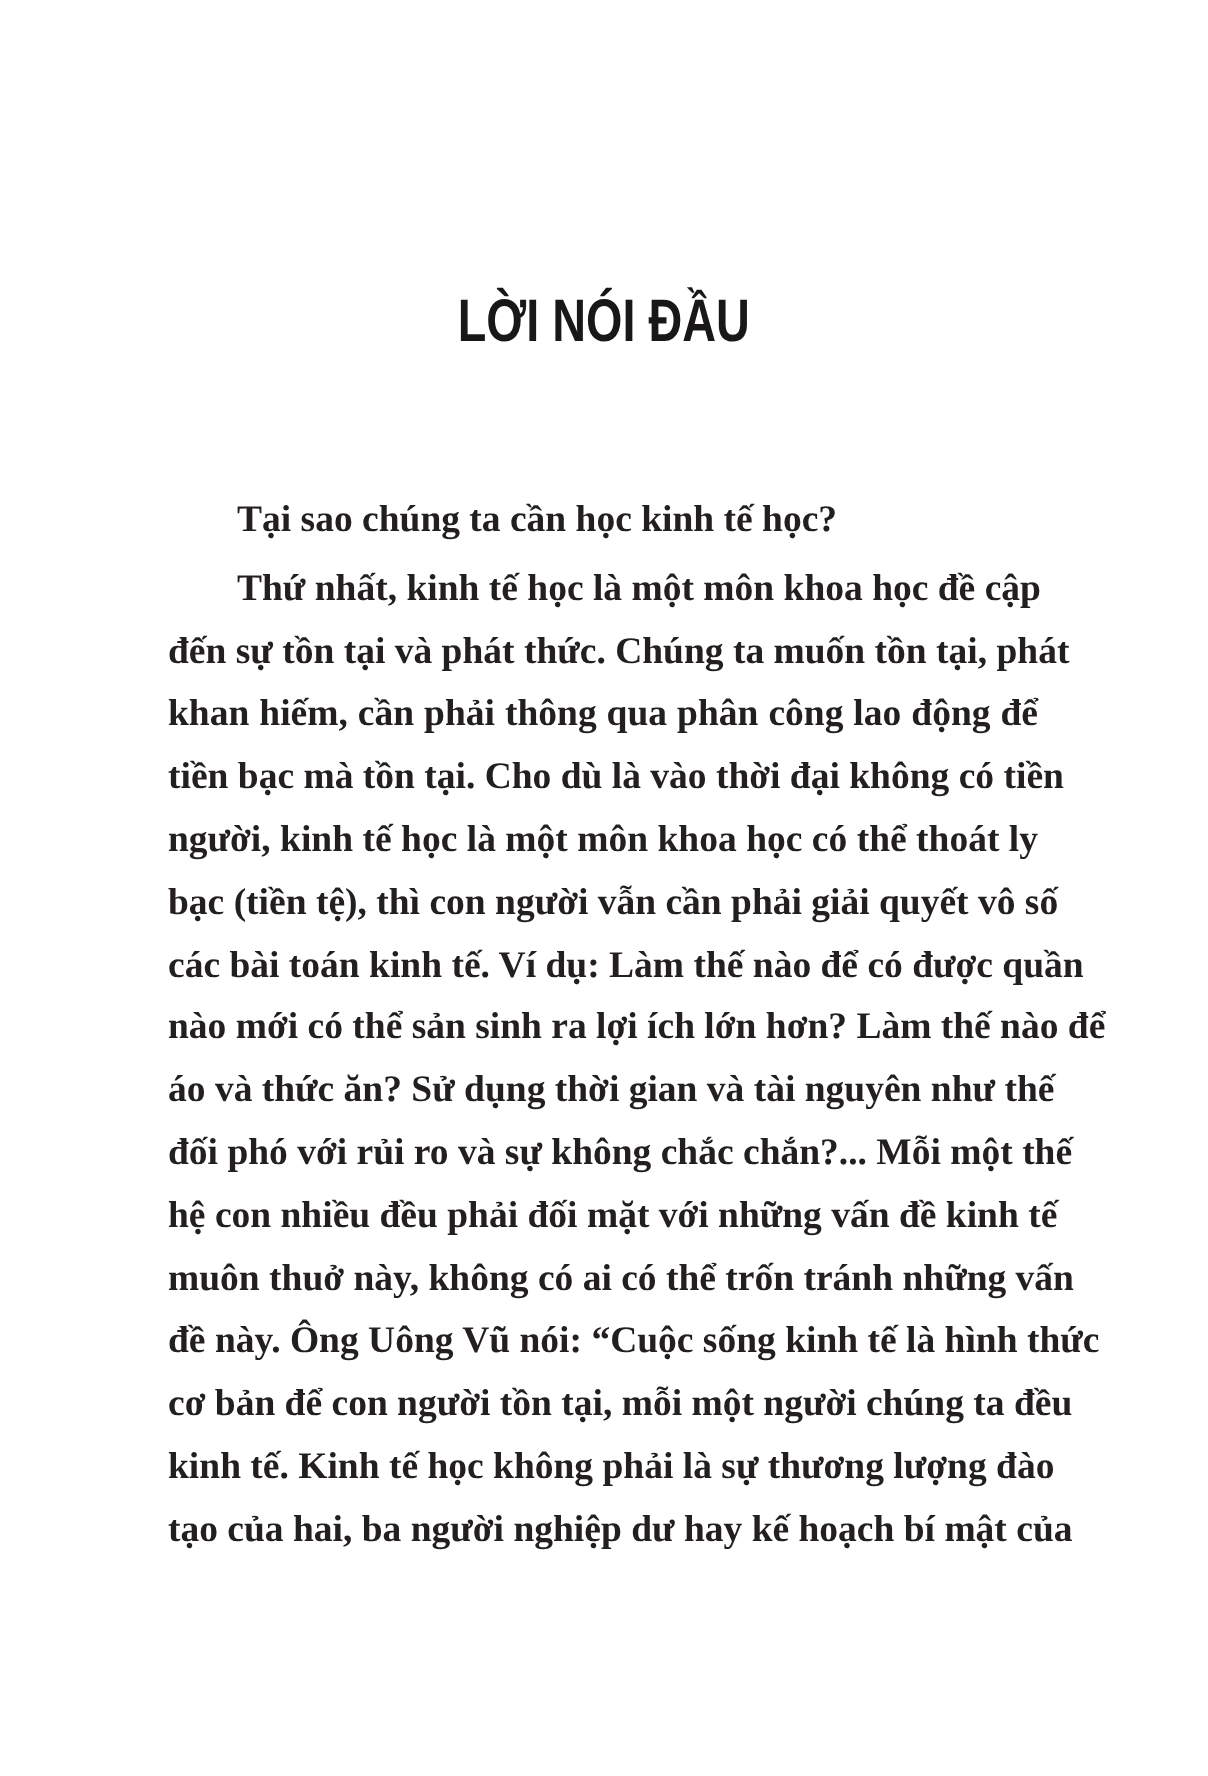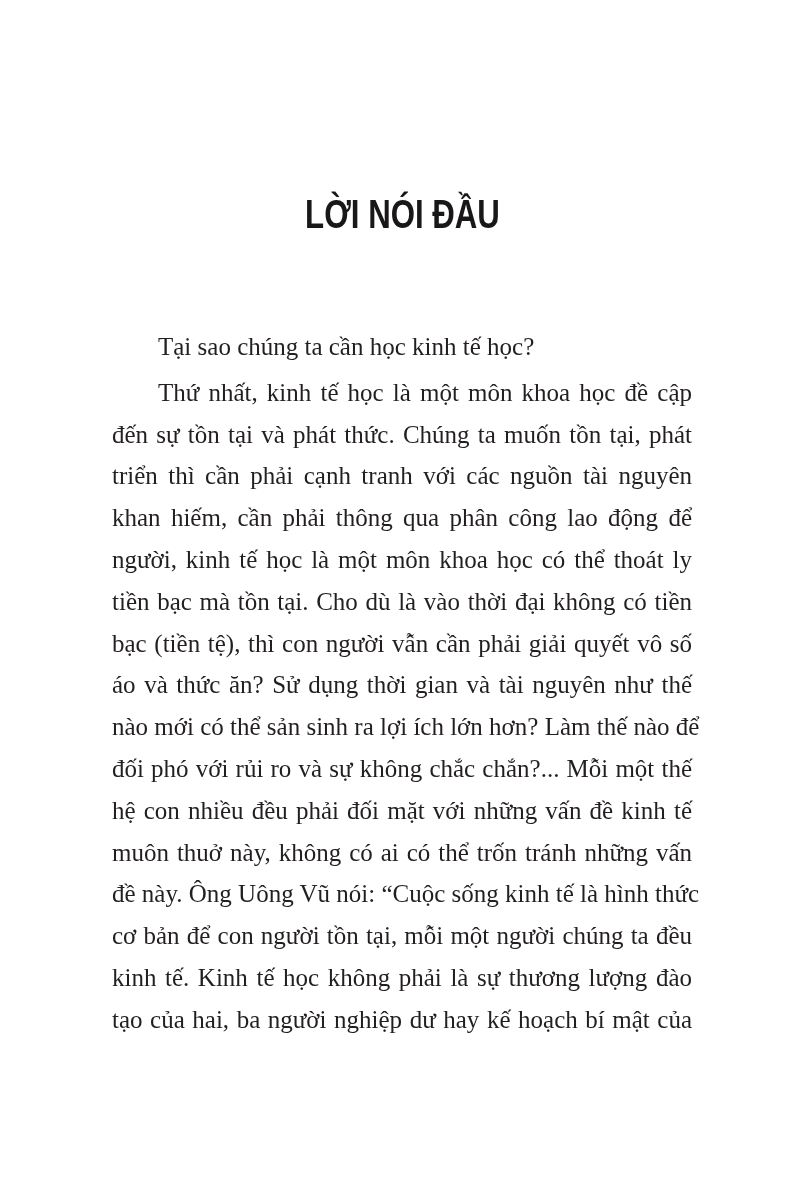--- a/index.html
+++ b/index.html
@@ -44,20 +44,21 @@
       font-family: "Liberation Serif", "DejaVu Serif", serif;
       font-size: 25px;
       line-height: 41.8px;
       color: #231f20;
     }
     .line {
       display: block;
       text-align: justify;
       text-align-last: justify;
       white-space: nowrap;
+      font-weight: bold;
     }
     .line.indent {
       padding-left: 46px;
     }
     .line.short {
       text-align-last: left;
     }
   </style>
 </head>
 <body>
@@ -65,27 +66,27 @@
 <div class="page">
   <h1 class="title" style="margin:0;">LỜI NÓI ĐẦU</h1>
 
   <div class="body-text">
     <div style="margin-bottom:4px;">
       <span class="line indent short">Tại sao chúng ta cần học kinh tế học?</span>
     </div>
     <div>
       <span class="line indent">Thứ nhất, kinh tế học là một môn khoa học đề cập</span>
       <span class="line">đến sự tồn tại và phát thức. Chúng ta muốn tồn tại, phát</span>
-      <span class="line">triển thì cần phải cạnh tranh với các nguồn tài nguyên</span>
       <span class="line">khan hiếm, cần phải thông qua phân công lao động để</span>
+      <span class="line">tiền bạc mà tồn tại. Cho dù là vào thời đại không có tiền</span>
       <span class="line">người, kinh tế học là một môn khoa học có thể thoát ly</span>
-      <span class="line">tiền bạc mà tồn tại. Cho dù là vào thời đại không có tiền</span>
       <span class="line">bạc (tiền tệ), thì con người vẫn cần phải giải quyết vô số</span>
+      <span class="line">các bài toán kinh tế. Ví dụ: Làm thế nào để có được quần</span>
+      <span class="line">nào mới có thể sản sinh ra lợi ích lớn hơn? Làm thế nào để</span>
       <span class="line">áo và thức ăn? Sử dụng thời gian và tài nguyên như thế</span>
-      <span class="line">nào mới có thể sản sinh ra lợi ích lớn hơn? Làm thế nào để</span>
       <span class="line">đối phó với rủi ro và sự không chắc chắn?... Mỗi một thế</span>
       <span class="line">hệ con nhiều đều phải đối mặt với những vấn đề kinh tế</span>
       <span class="line">muôn thuở này, không có ai có thể trốn tránh những vấn</span>
       <span class="line">đề này. Ông Uông Vũ nói: “Cuộc sống kinh tế là hình thức</span>
       <span class="line">cơ bản để con người tồn tại, mỗi một người chúng ta đều</span>
       <span class="line">kinh tế. Kinh tế học không phải là sự thương lượng đào</span>
       <span class="line">tạo của hai, ba người nghiệp dư hay kế hoạch bí mật của</span>
 
     </div>
   </div>

